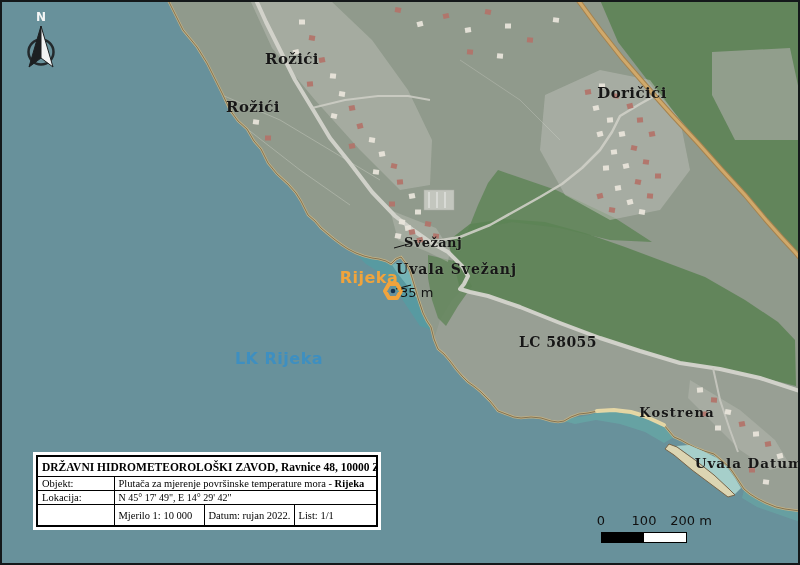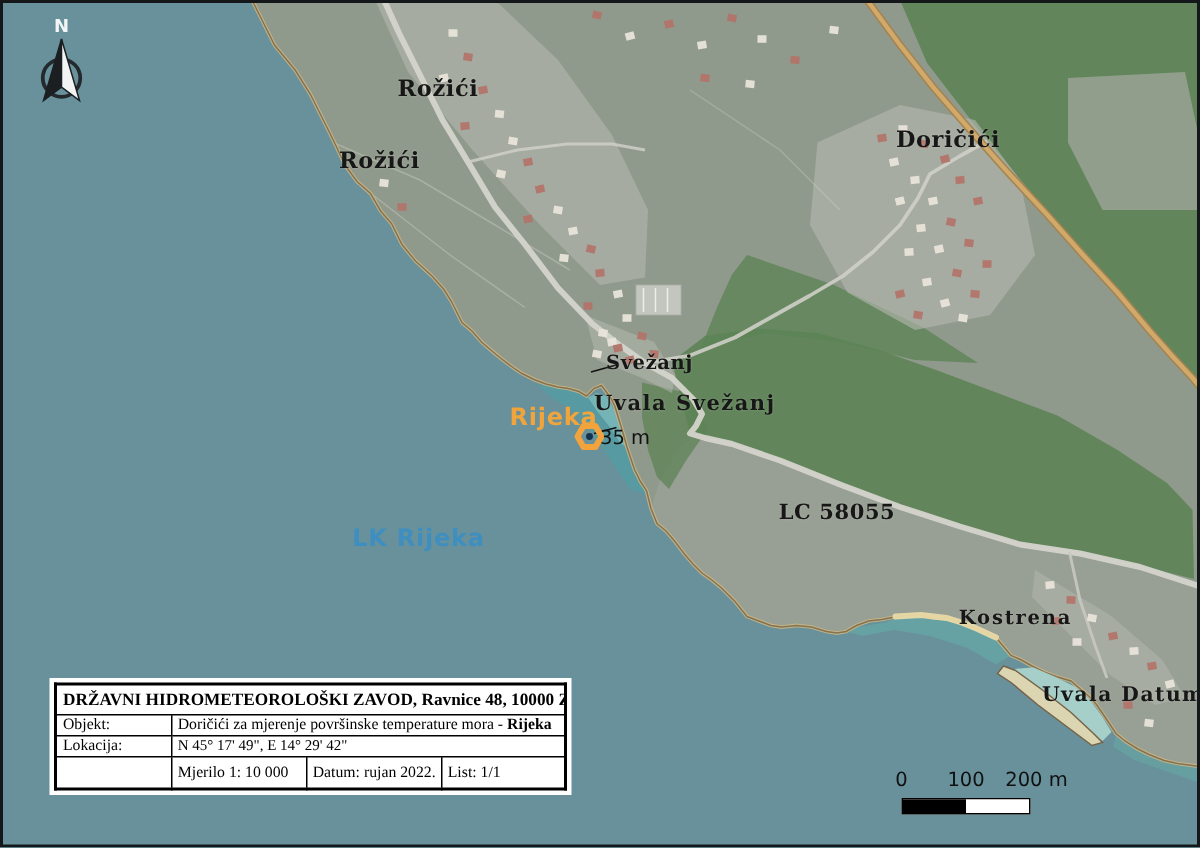--- a/index.html
+++ b/index.html
@@ -207,21 +207,21 @@
           <col style="width:90px">
           <col style="width:90px">
           <col>
         </colgroup>
       <tbody>
           <tr>
         <td class="hdr" colspan="4">DRŽAVNI HIDROMETEOROLOŠKI ZAVOD, Ravnice 48, 10000 Zagreb</td>
       </tr>
       <tr>
         <td>Objekt:</td>
-        <td colspan="3"><span>Doričići za mjerenje površinske temperature mora - </span><b>Rijeka</b></td>
+        <td colspan="3"><span>Plutača za mjerenje površinske temperature mora - </span><b>Rijeka</b></td>
       </tr>
       <tr>
         <td>Lokacija:</td>
         <td colspan="3" class="coords">N 45° 17' 49",  E 14° 29' 42"</td>
       </tr>
       <tr class="rowlast">
         <td></td>
         <td>Mjerilo 1: 10 000</td>
         <td>Datum: rujan 2022.</td>
         <td>List: 1/1</td>

